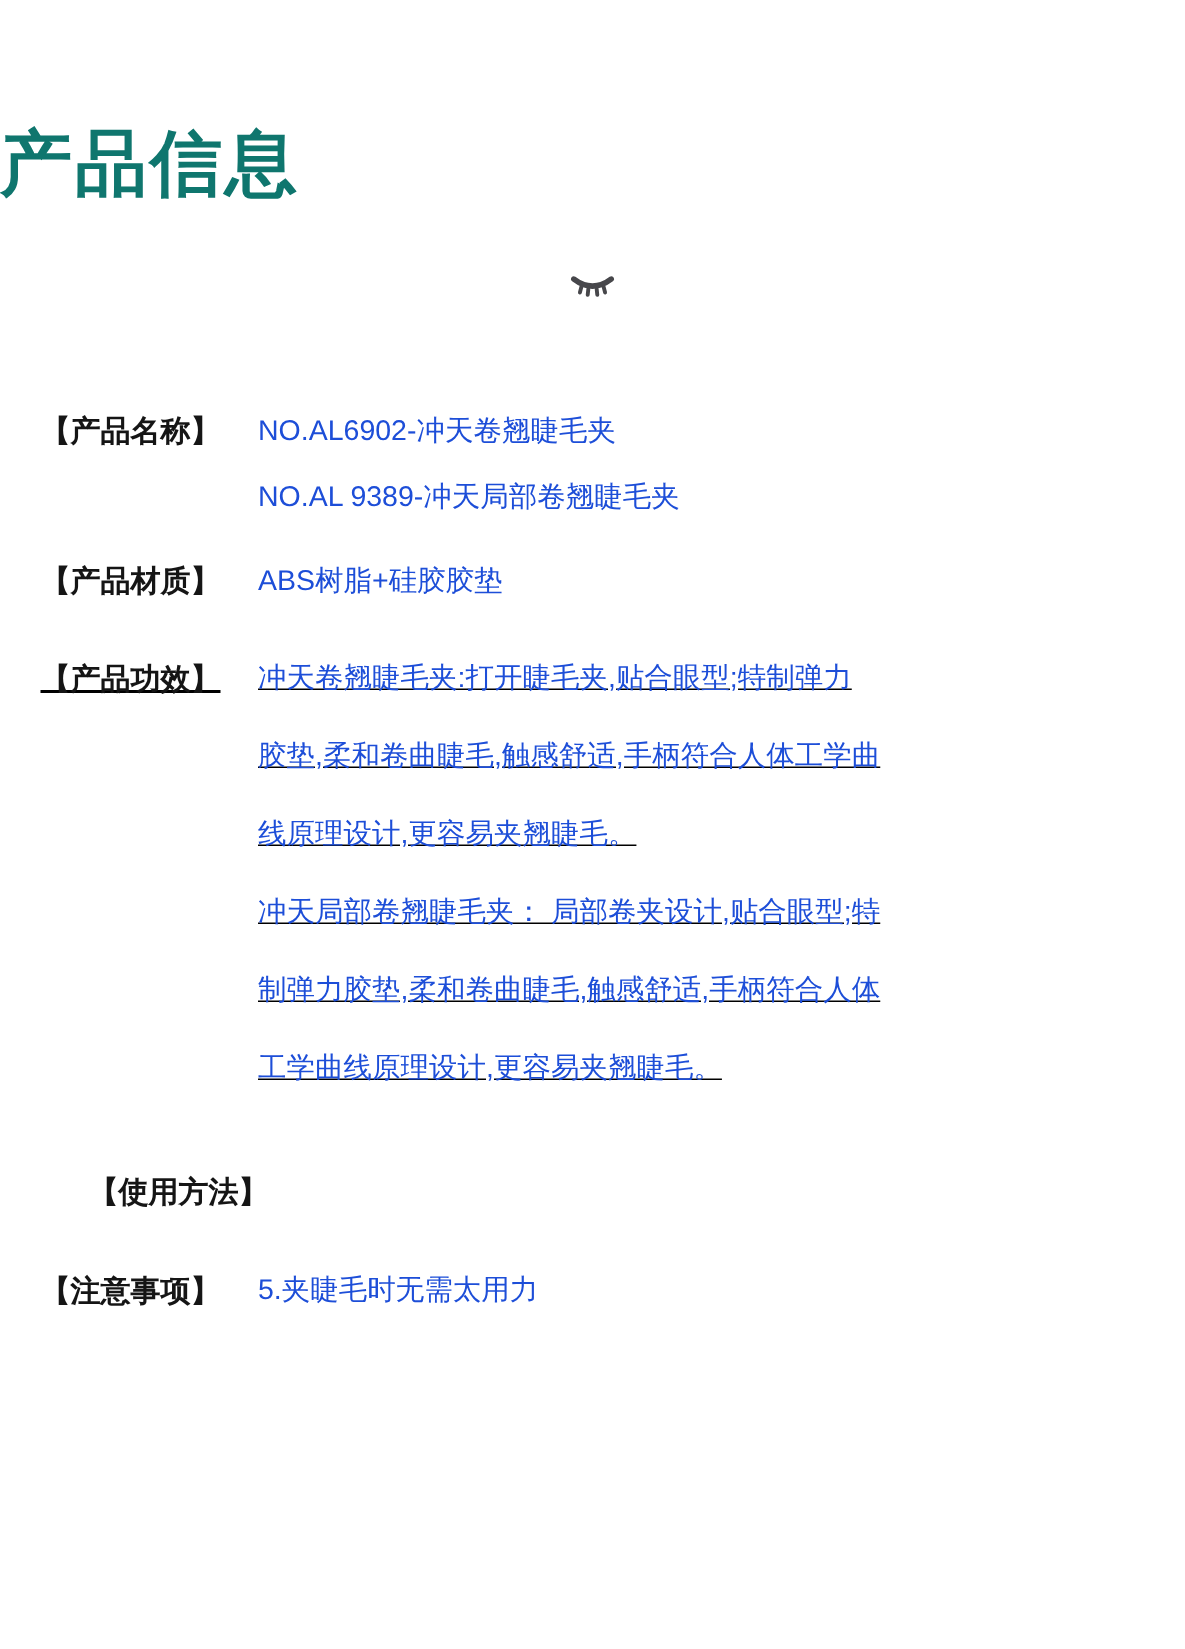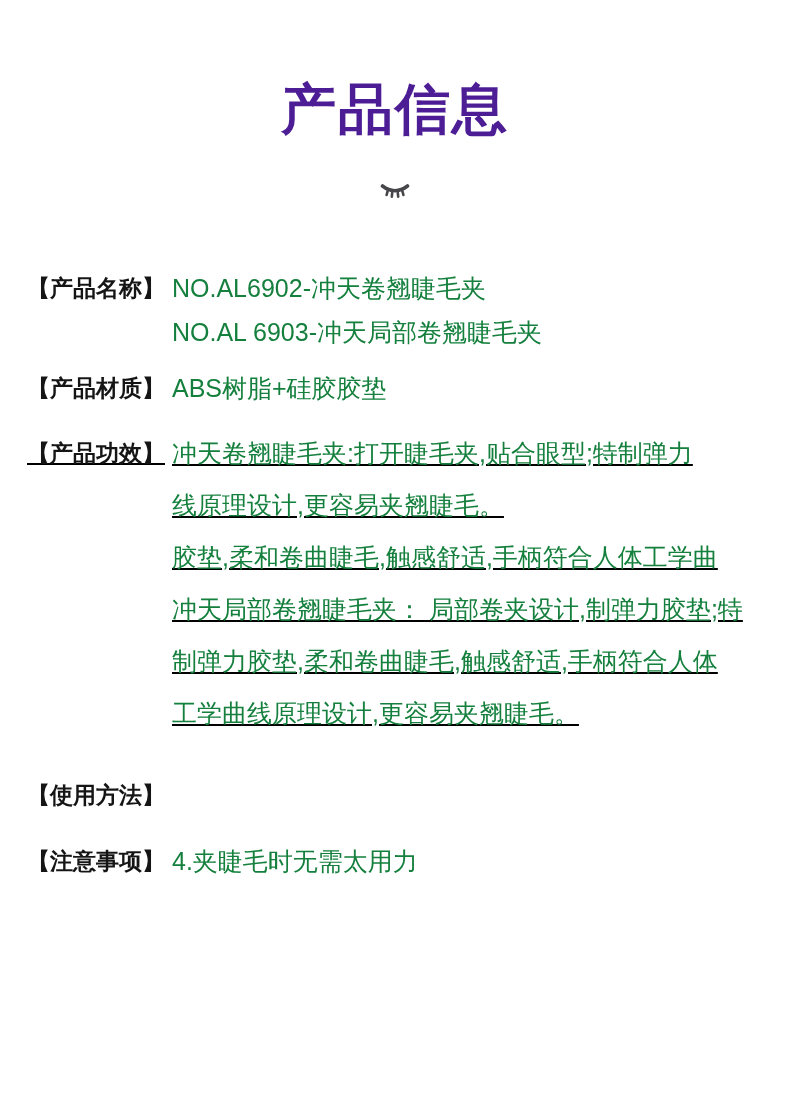--- a/index.html
+++ b/index.html
@@ -6,58 +6,57 @@
   .page {
     position: relative;
     width: 790px;
     height: 1099px;
     background: #ffffff;
     overflow: hidden;
     font-family: "Liberation Sans", "DejaVu Sans", sans-serif;
   }
   .title {
     margin: 82px 0 0 0;
-    text-align: center;
-    font-size: 55px;
+    font-size: 48px;
     line-height: 55px;
     font-weight: 700;
     letter-spacing: 2px;
-    color: #4c1d95;
+    color: #0f766e;
   }
   .icon-row {
     margin-top: 45px;
     height: 18px;
     text-align: center;
   }
   .icon-row svg { display: inline-block; vertical-align: top; }
   .sections {
     margin-top: 66px;
     padding-left: 27px;
   }
   .sec { display: flex; align-items: flex-start; }
   .label {
     flex: 0 0 145px;
     width: 145px;
-    font-size: 23px;
+    font-size: 20px;
     font-weight: 700;
     color: #151515;
     white-space: nowrap;
   }
   .content {
-    font-size: 25px;
+    font-size: 19px;
     font-weight: 400;
-    color: #15803d;
+    color: #1d4ed8;
   }
   .line { white-space: nowrap; }
   .lh44 .label, .lh44 .line { line-height: 44px; }
   .lh52 .label, .lh52 .line { line-height: 52px; }
   .s1 { margin-bottom: 12px; }
   .s2 { margin-bottom: 17px; }
   .s3 { margin-bottom: 30px; text-decoration: underline; }
-  .s4 { margin-bottom: 14px; }
+  .s4 { margin-bottom: 14px; margin-left: 32px; }
 </style>
 </head>
 <body>
 
 <div class="page">
 
   <h1 class="title">产品信息</h1>
 
   <div class="icon-row">
     <svg width="30" height="18" viewBox="0 0 30 18" fill="none" xmlns="http://www.w3.org/2000/svg">
@@ -68,48 +67,48 @@
       <line x1="22.4" y1="9.2" x2="23.4" y2="13.0" stroke="#47474b" stroke-width="2.6" stroke-linecap="round"></line>
     </svg>
   </div>
 
   <div class="sections">
 
     <section class="sec lh44 s1">
       <div class="label">【产品名称】</div>
       <div class="content">
         <div class="line">NO.AL6902-冲天卷翘睫毛夹</div>
-        <div class="line">NO.AL 6903-冲天局部卷翘睫毛夹</div>
+        <div class="line">NO.AL 9389-冲天局部卷翘睫毛夹</div>
       </div>
     </section>
 
     <section class="sec lh44 s2">
       <div class="label">【产品材质】</div>
       <div class="content">
         <div class="line">ABS树脂+硅胶胶垫</div>
       </div>
     </section>
 
     <section class="sec lh52 s3">
       <div class="label">【产品功效】</div>
       <div class="content">
         <div class="line">冲天卷翘睫毛夹:打开睫毛夹,贴合眼型;特制弹力</div>
+        <div class="line">胶垫,柔和卷曲睫毛,触感舒适,手柄符合人体工学曲</div>
         <div class="line">线原理设计,更容易夹翘睫毛。</div>
-        <div class="line">胶垫,柔和卷曲睫毛,触感舒适,手柄符合人体工学曲</div>
-        <div class="line">冲天局部卷翘睫毛夹： 局部卷夹设计,制弹力胶垫;特</div>
+        <div class="line">冲天局部卷翘睫毛夹： 局部卷夹设计,贴合眼型;特</div>
         <div class="line">制弹力胶垫,柔和卷曲睫毛,触感舒适,手柄符合人体</div>
         <div class="line">工学曲线原理设计,更容易夹翘睫毛。</div>
       </div>
     </section>
 
     <section class="sec lh52 s4">
       <div class="label">【使用方法】</div>
     </section>
 
     <section class="sec lh52 s5">
       <div class="label">【注意事项】</div>
       <div class="content">
-        <div class="line">4.夹睫毛时无需太用力</div>
+        <div class="line">5.夹睫毛时无需太用力</div>
       </div>
     </section>
 
   </div>
 </div>
 
 </body></html>

